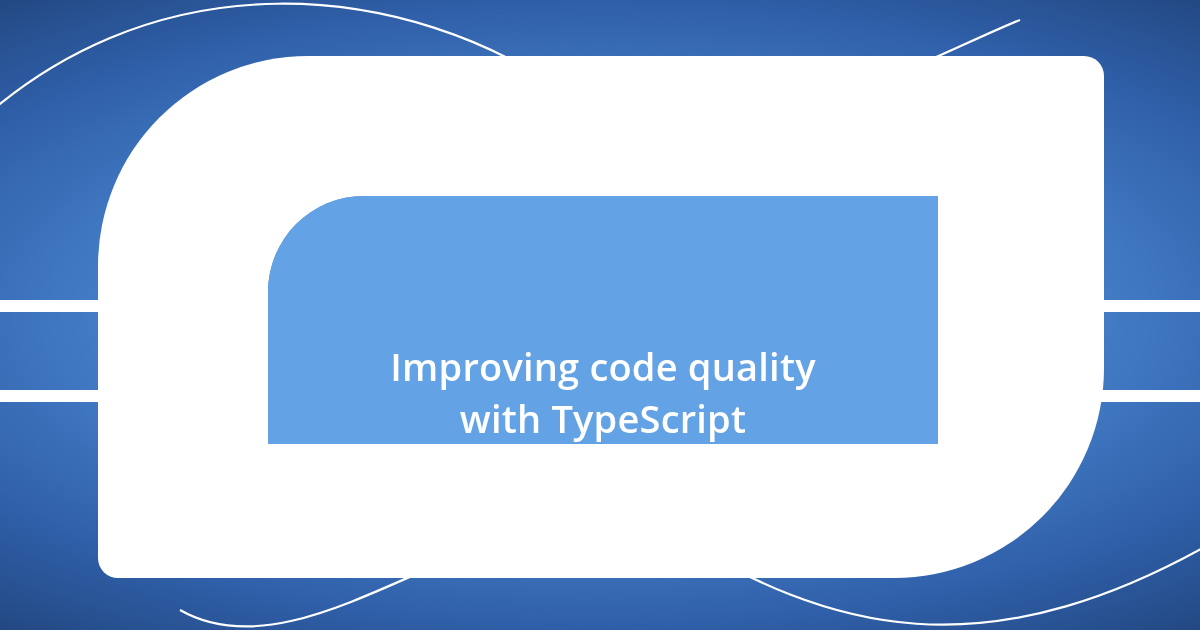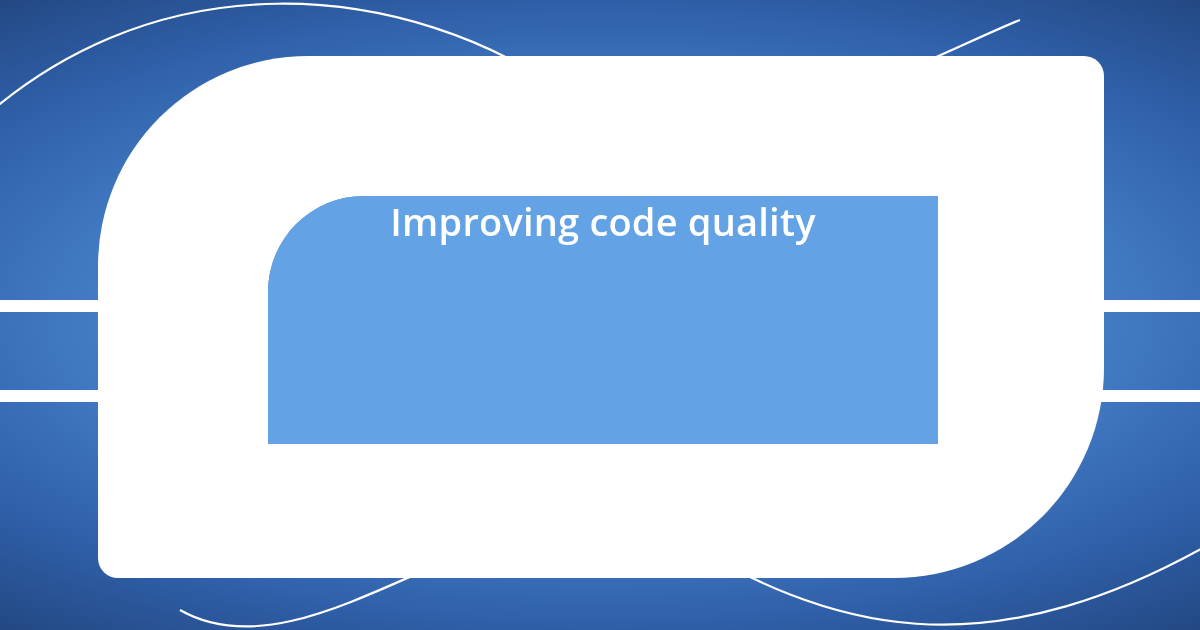--- a/index.html
+++ b/index.html
@@ -32,21 +32,21 @@
   .wave.botwave { bottom: -30px; }
   .inner {
     position: absolute;
     left: 170px;
     top: 140px;
     width: 670px;
     height: 248px;
     background: #63a2e4;
     border-top-left-radius: 96px;
     display: flex;
-    align-items: flex-start;
+    align-items: flex-end;
     justify-content: center;
   }
   .outer-shape {
     position: absolute;
     left: 98px;
     top: 56px;
     width: 1006px;
     height: 522px;
   }
   .outer-shape svg { width: 1006px; height: 522px; display: block; }
@@ -111,14 +111,15 @@
              A 20 20 0 0 1 0 502
              L 0 210
              A 210 210 0 0 1 210 0
              Z" fill="#ffffff" mask="url(#cut)"></path>
   </svg>
 </div>
 
 <div class="inner" style="left:268px; top:196px;">
   <h1 class="title">
     <span>Improving code quality</span><br>
+    <span>with TypeScript</span>
   </h1>
 </div>
 
 </body></html>

